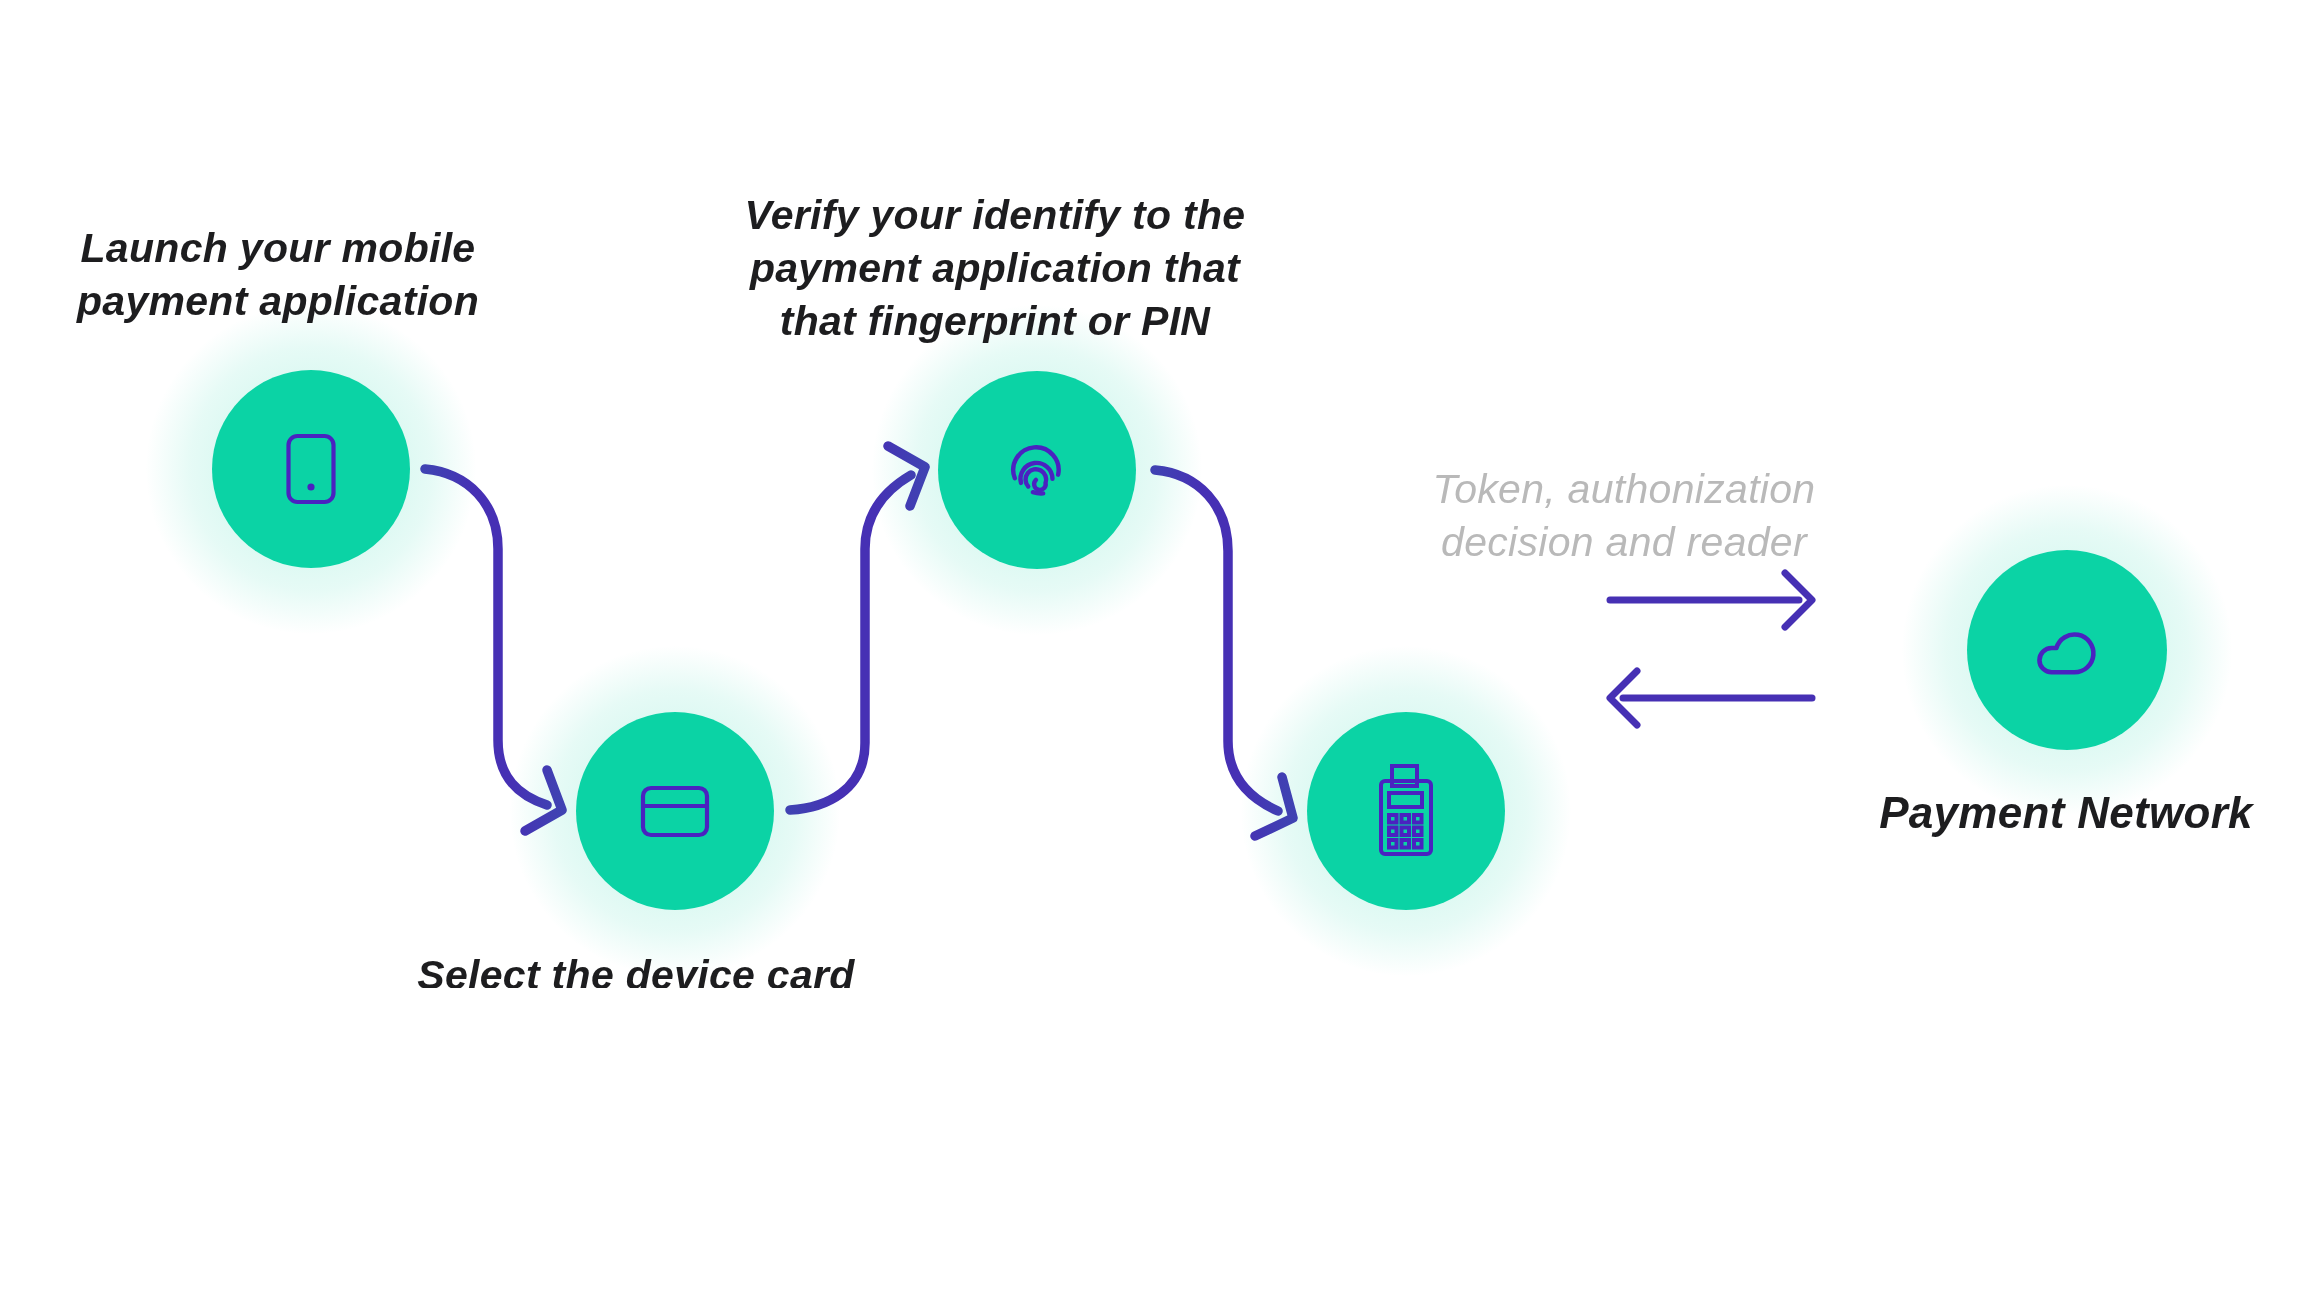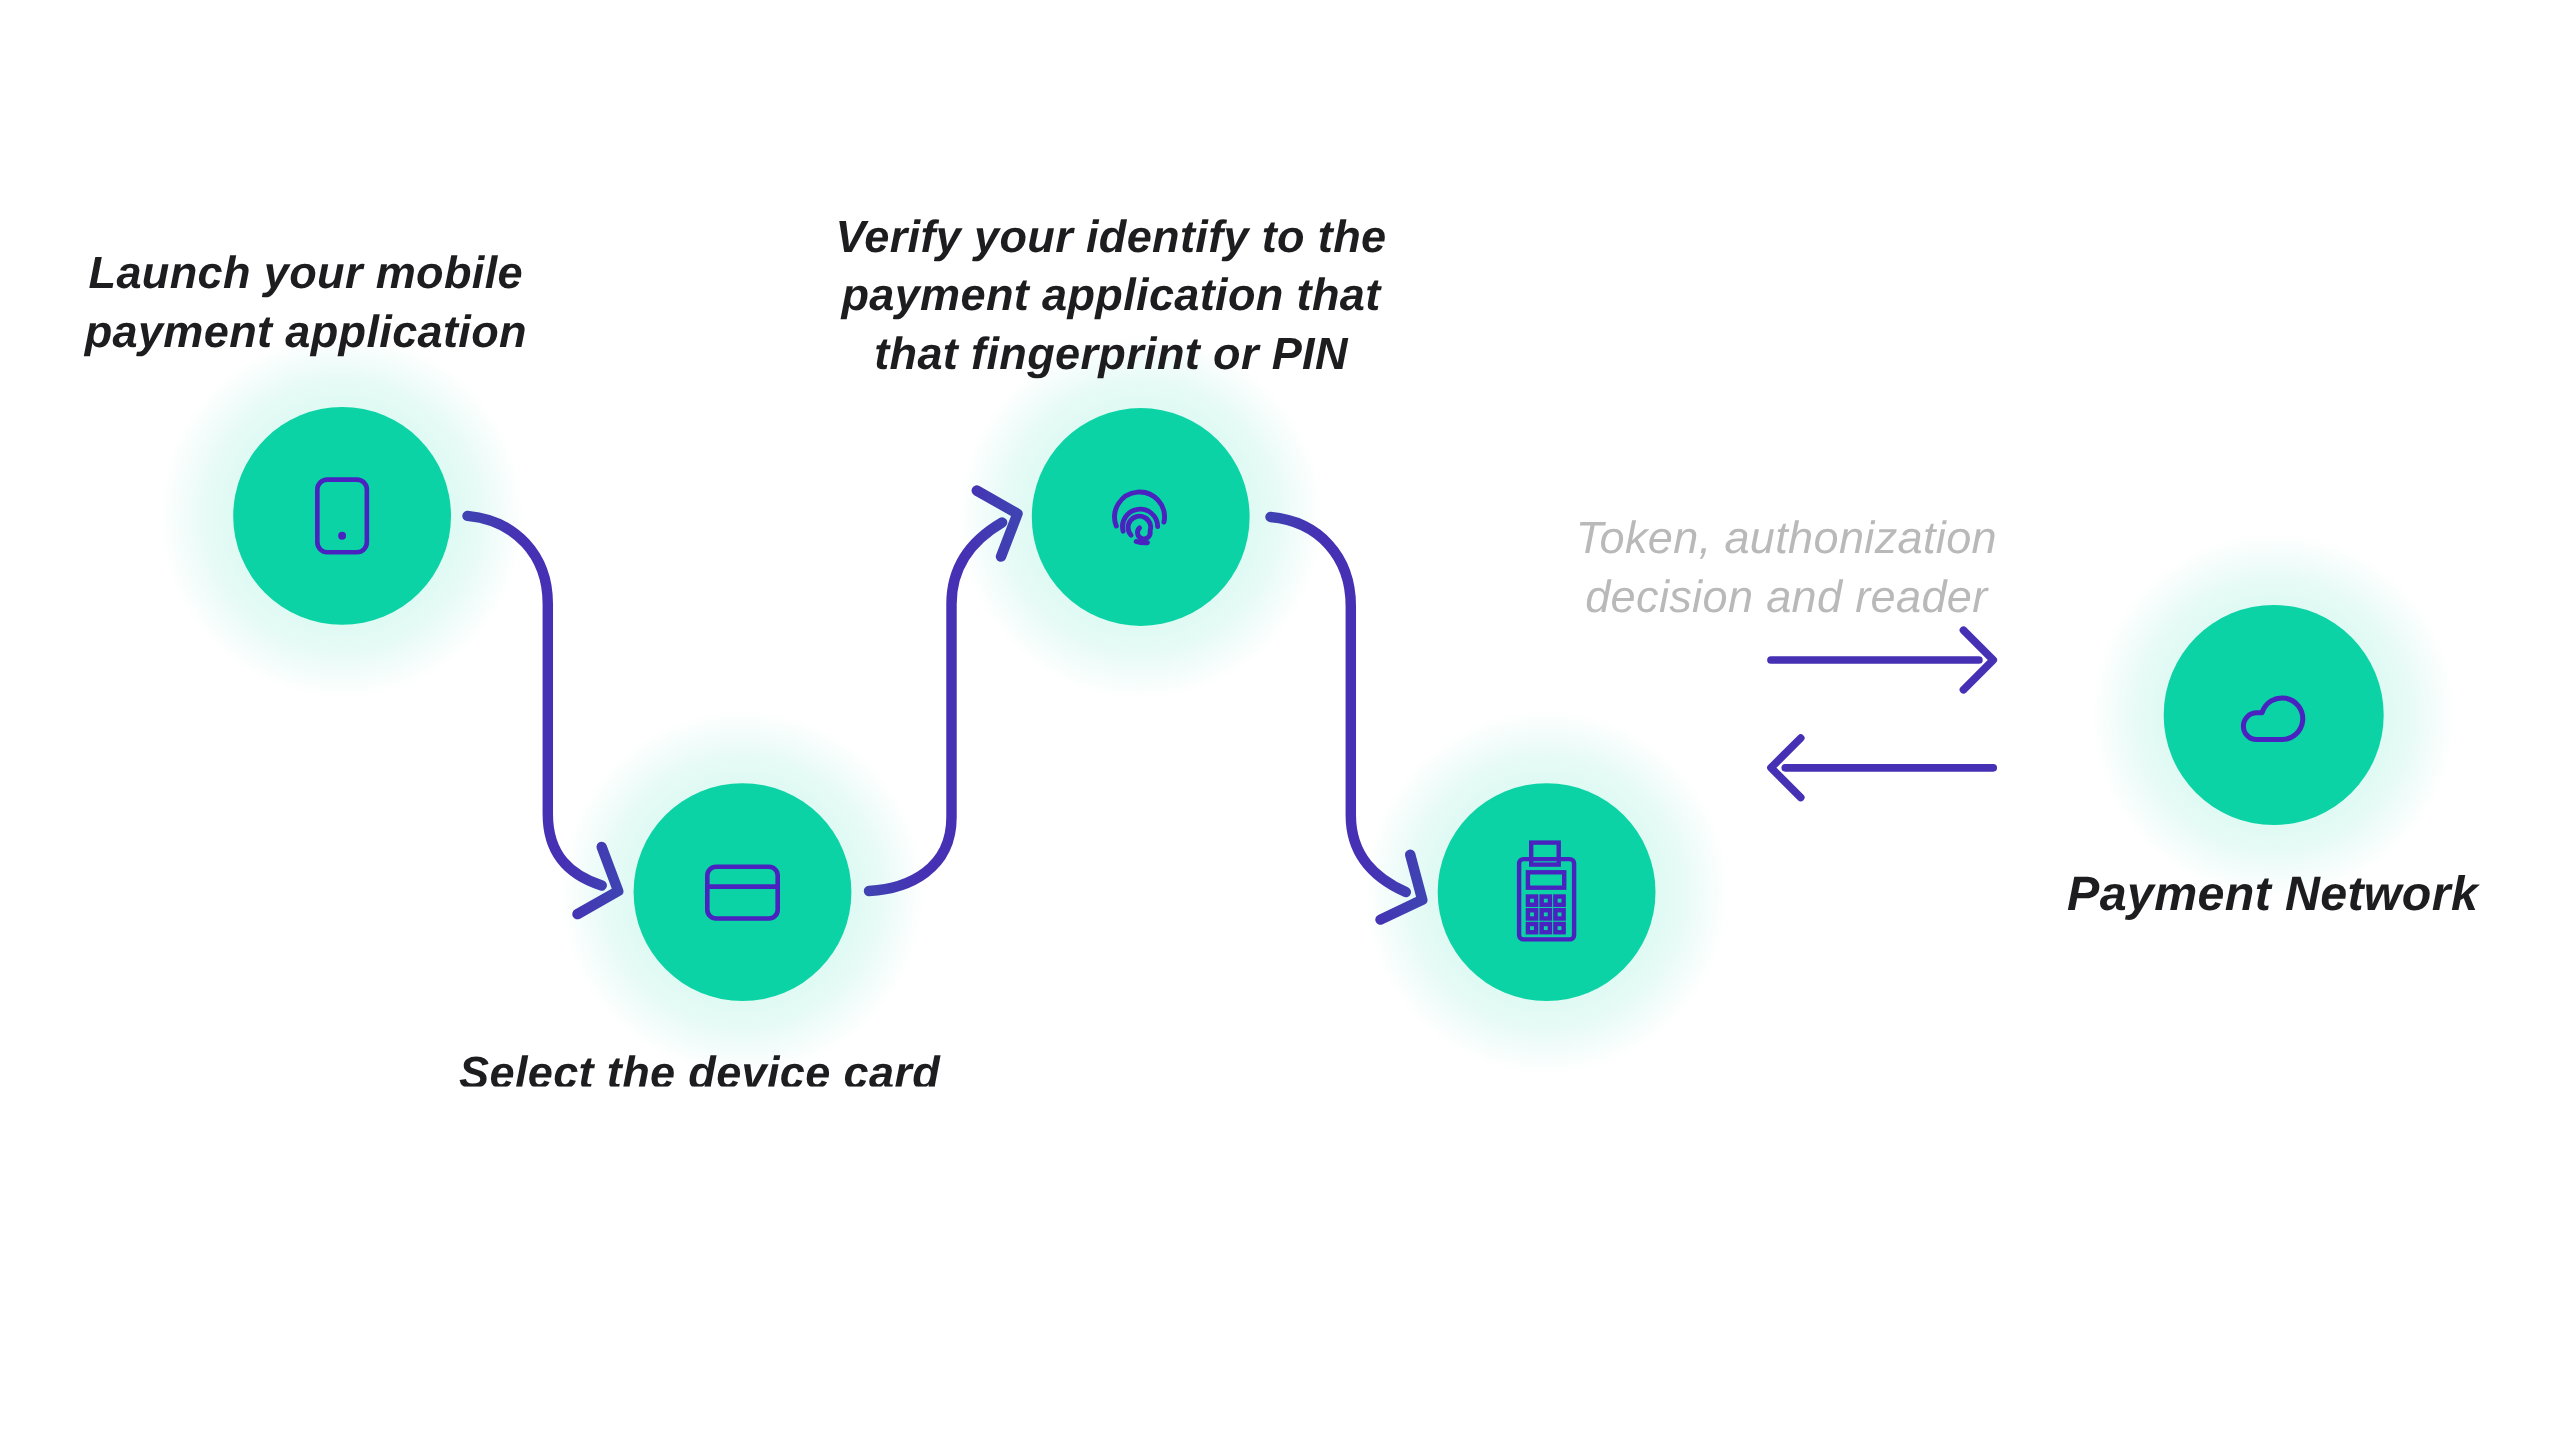--- a/index.html
+++ b/index.html
@@ -66,21 +66,21 @@
   </div>
 
   <div class="circle" style="left:938px;top:371px">
     <svg class="icon" width="66" height="66" viewBox="0 0 64 64" fill="none" stroke="currentColor" stroke-width="4.3" stroke-linecap="round">
       <path d="M10.5,40 A22,22 0 1 1 52.5,36.5"></path>
       <path d="M16.5,44.5 A15.5,15.5 0 1 1 47,40.5"></path>
       <path d="M23.5,48 a10,10 0 1 1 16.8,-3.4 a5.6,5.6 0 1 1 -9.3,-3"></path>
       <path d="M28,53.5 a26,26 0 0 0 10,1.2"></path>
     </svg>
   </div>
-  <div class="caption" style="left:710px;top:189px">
+  <div class="caption" style="left:695px;top:189px">
     <div>Verify your identify to the</div>
     <div>payment application that</div>
     <div>that fingerprint or PIN</div>
   </div>
 
   <div class="circle" style="left:576px;top:712px">
     <svg class="icon" width="72" height="55" viewBox="0 0 72 55" fill="none" stroke="currentColor" stroke-width="4.2">
       <rect x="4" y="4" width="64" height="47" rx="8"></rect>
       <line x1="4" y1="22" x2="68" y2="22"></line>
     </svg>

